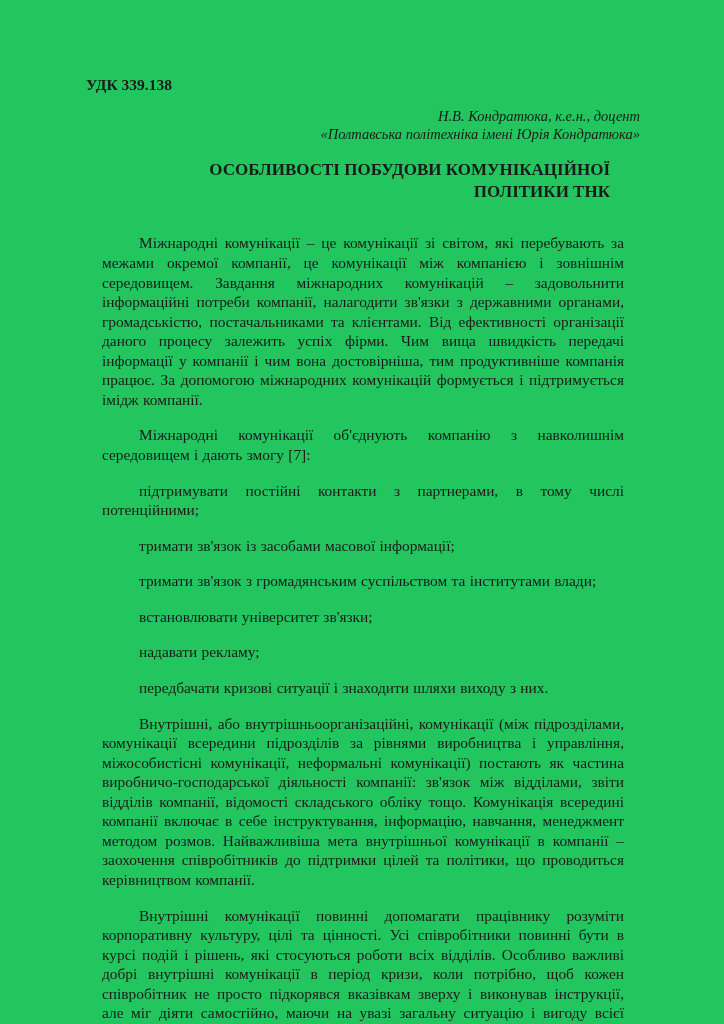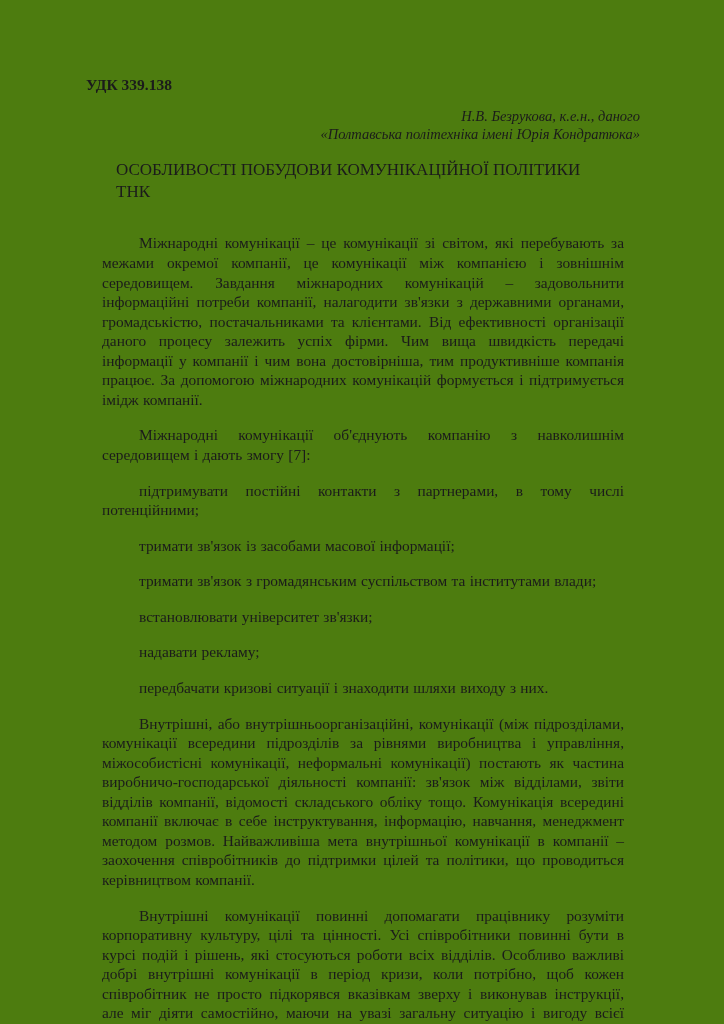--- a/index.html
+++ b/index.html
@@ -5,21 +5,21 @@
   html, body {
     margin: 0;
     padding: 0;
     background: #ffffff;
   }
   .page {
     position: relative;
     width: 724px;
     height: 1024px;
     box-sizing: border-box;
-    background: #4d7c0f;
+    background: #22c55e;
     padding: 76px 84px 34px 86px;
     display: flex;
     flex-direction: column;
     font-family: "Liberation Serif", serif;
     color: #1b1b1b;
   }
   .udc {
     font-weight: bold;
     font-size: 15.5px;
     margin: 0 0 13px 0;
@@ -27,22 +27,22 @@
   .authors {
     text-align: right;
     font-style: italic;
     font-size: 14.5px;
     line-height: 1.26;
   }
   .authors div {
     margin: 0;
   }
   .title {
-    text-align: left;
-    font-weight: normal;
+    text-align: right;
+    font-weight: bold;
     font-size: 17px;
     line-height: 1.32;
     margin: 15px 30px 14px 30px;
   }
   .body-text p {
     font-size: 15.4px;
     line-height: 1.27;
     text-align: justify;
     text-indent: 37px;
     margin: 16px;
@@ -57,21 +57,21 @@
   }
 </style>
 </head>
 <body>
 
 <div class="page">
 
   <div class="udc">УДК 339.138</div>
 
   <div class="authors">
-    <div>Н.В. Безрукова, к.е.н., даного</div>
+    <div>Н.В. Кондратюка, к.е.н., доцент</div>
     <div>«Полтавська політехніка імені Юрія Кондратюка»</div>
   </div>
 
   <h1 class="title">ОСОБЛИВОСТІ ПОБУДОВИ КОМУНІКАЦІЙНОЇ ПОЛІТИКИ ТНК</h1>
 
   <div class="body-text">
     <p>Міжнародні комунікації – це комунікації зі світом, які перебувають за межами окремої компанії, це комунікації між компанією і зовнішнім середовищем. Завдання міжнародних комунікацій – задовольнити інформаційні потреби компанії, налагодити зв'язки з державними органами, громадськістю, постачальниками та клієнтами. Від ефективності організації даного процесу залежить успіх фірми. Чим вища швидкість передачі інформації у компанії і чим вона достовірніша, тим продуктивніше компанія працює. За допомогою міжнародних комунікацій формується і підтримується імідж компанії.</p>
     <p>Міжнародні комунікації об'єднують компанію з навколишнім середовищем і дають змогу [7]:</p>
     <p>підтримувати постійні контакти з партнерами, в тому числі потенційними;</p>
     <p>тримати зв'язок із засобами масової інформації;</p>

